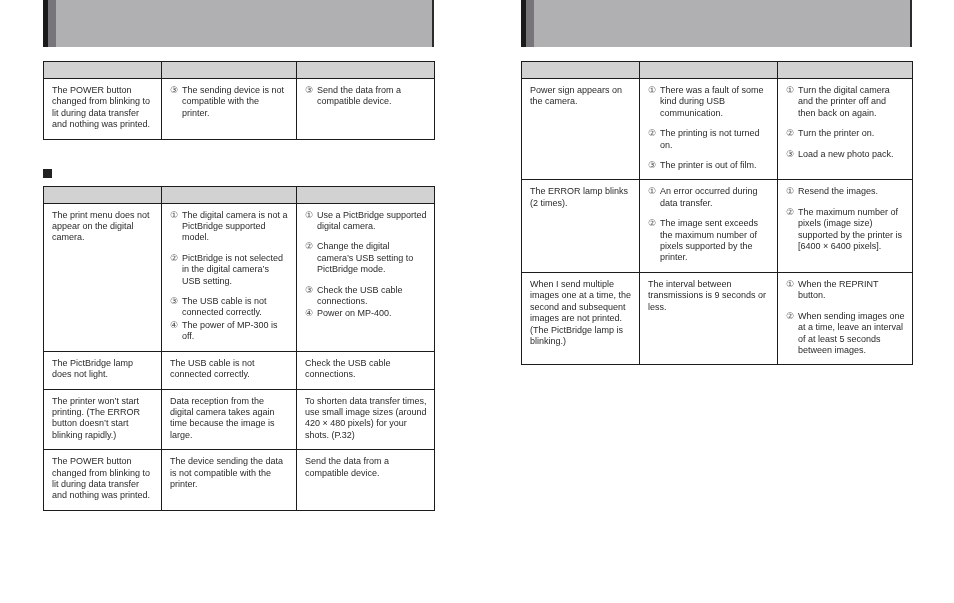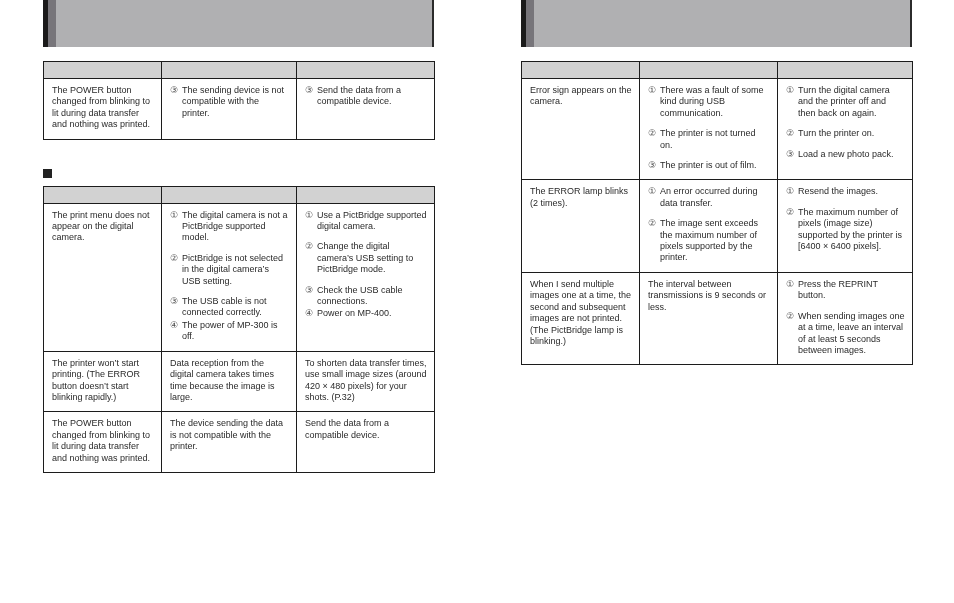--- a/index.html
+++ b/index.html
@@ -243,24 +243,29 @@
                 <span class="txt">Check the USB cable connections.</span>
               </li>
               <li class="tight">
                 <span class="marker">④</span>
                 <span class="txt">Power on MP-400.</span>
               </li>
             </ul>
           </td>
         </tr>
 
+        <tr>
+          <td class="c1">The PictBridge lamp does not light.</td>
+          <td>The USB cable is not connected correctly.</td>
+          <td>Check the USB cable connections.</td>
+        </tr>
 
         <tr>
           <td class="c1">The printer won’t start printing. (The ERROR button doesn’t start blinking rapidly.)</td>
-          <td>Data reception from the digital camera takes times time because the image is large.</td>
+          <td>Data reception from the digital camera takes again time because the image is large.</td>
           <td>To shorten data transfer times, use small image sizes (around 420 × 480 pixels) for your shots. (P.32)</td>
         </tr>
 
         <tr>
           <td class="c1">The POWER button changed from blinking to lit during data transfer and nothing was printed.</td>
           <td>The device sending the data is not compatible with the printer.</td>
           <td>Send the data from a compatible device.</td>
         </tr>
 
       </tbody>
@@ -285,30 +290,30 @@
       <thead>
         <tr>
           <th></th>
           <th></th>
           <th></th>
         </tr>
       </thead>
       <tbody>
 
         <tr>
-          <td class="c1">Error sign appears on the camera.</td>
+          <td class="c1">Power sign appears on the camera.</td>
           <td>
             <ul class="numlist">
               <li>
                 <span class="marker">①</span>
                 <span class="txt">There was a fault of some kind during USB communication.</span>
               </li>
               <li>
                 <span class="marker">②</span>
-                <span class="txt">The printer is not turned on.</span>
+                <span class="txt">The printing is not turned on.</span>
               </li>
               <li class="tight">
                 <span class="marker">③</span>
                 <span class="txt">The printer is out of film.</span>
               </li>
             </ul>
           </td>
           <td>
             <ul class="numlist">
               <li>
@@ -355,21 +360,21 @@
           </td>
         </tr>
 
         <tr>
           <td class="c1">When I send multiple images one at a time, the second and subsequent images are not printed. (The PictBridge lamp is blinking.)</td>
           <td>The interval between transmissions is 9 seconds or less.</td>
           <td>
             <ul class="numlist">
               <li>
                 <span class="marker">①</span>
-                <span class="txt">Press the REPRINT button.</span>
+                <span class="txt">When the REPRINT button.</span>
               </li>
               <li class="tight">
                 <span class="marker">②</span>
                 <span class="txt">When sending images one at a time, leave an interval of at least 5 seconds between images.</span>
               </li>
             </ul>
           </td>
         </tr>
 
       </tbody>

